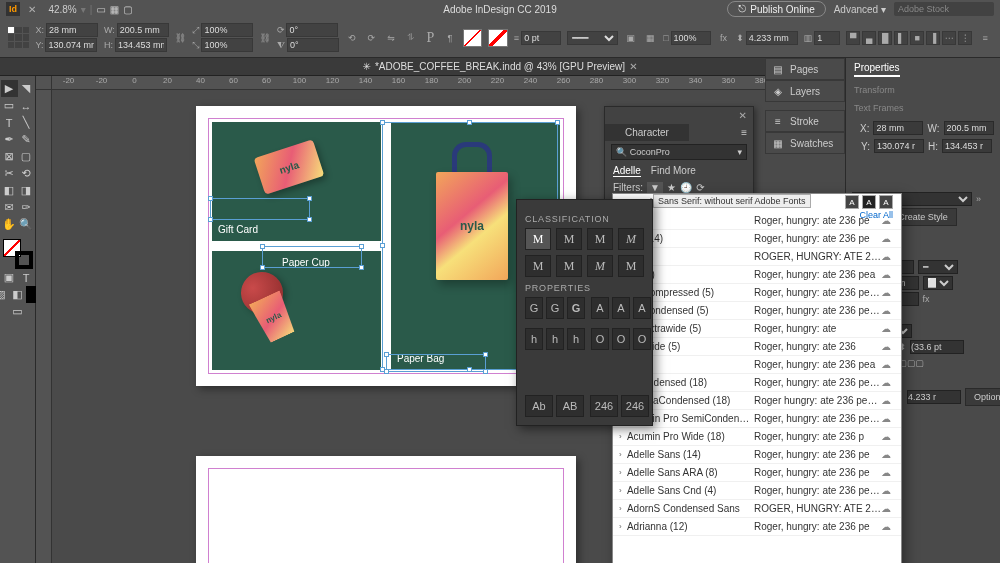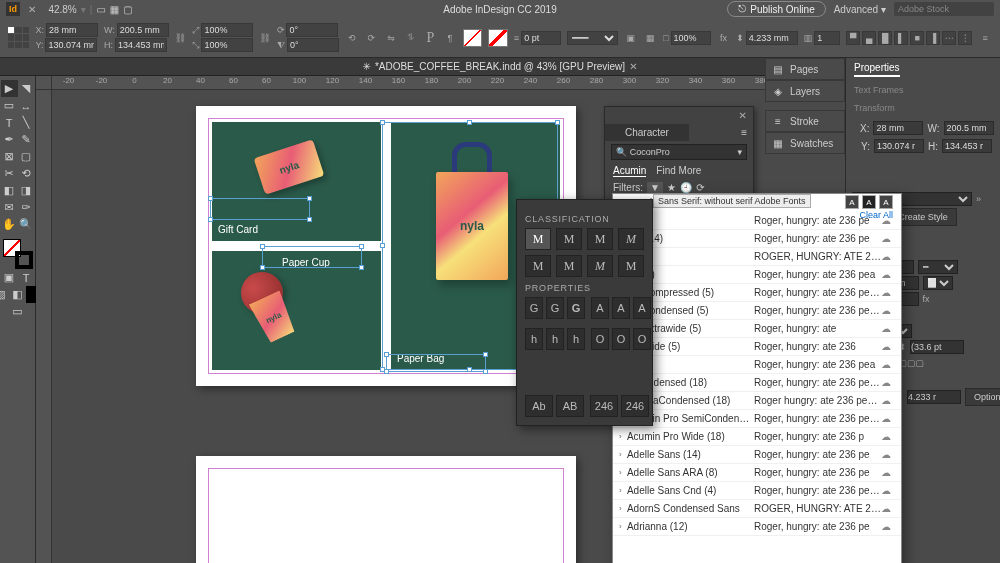--- a/index.html
+++ b/index.html
@@ -424,22 +424,22 @@
   <div class="cp-item">
       <span class="ico">▦</span>
       <span>Swatches</span>
     </div>
 </div>
 
 <div class="rightpanels">
   <div class="rpanel-tabs">
       <span class="active">Properties</span>
     </div>
+  <div class="rpanel-sect">Transform</div>
   <div class="rpanel-sect">Text Frames</div>
-  <div class="rpanel-sect">Transform</div>
   <div style="padding:0 8px">
     <div class="rpanel-row">
       <div class="refpoint" style="width:18px;height:18px">
           <div class="sel"></div>
           <div></div>
           <div></div>
           <div></div>
           <div></div>
           <div></div>
           <div></div>
@@ -511,21 +511,21 @@
     </div>
 </div>
 
 <div class="charpanel">
   <div class="hd">
       <span class="x">✕</span>
     </div>
   <div><span class="tab">Character</span><span style="float:right;padding:3px 6px;cursor:pointer">≡</span></div>
   <div class="fontsel"><span>🔍</span>&nbsp;<span>CoconPro</span><span style="margin-left:auto">▾</span></div>
   <div class="tabs2">
-      <span class="act">Acumin</span>
+      <span class="act">Adelle</span>
       <span>Find More</span>
     </div>
   <div class="filters">
     <span>Filters:</span>
     <span style="background:#555;padding:0 3px">▼</span>
     <span>★</span>
     <span>🕘</span>
     <span>⟳</span>
   </div>
   <div class="clearall">Clear All</div>

